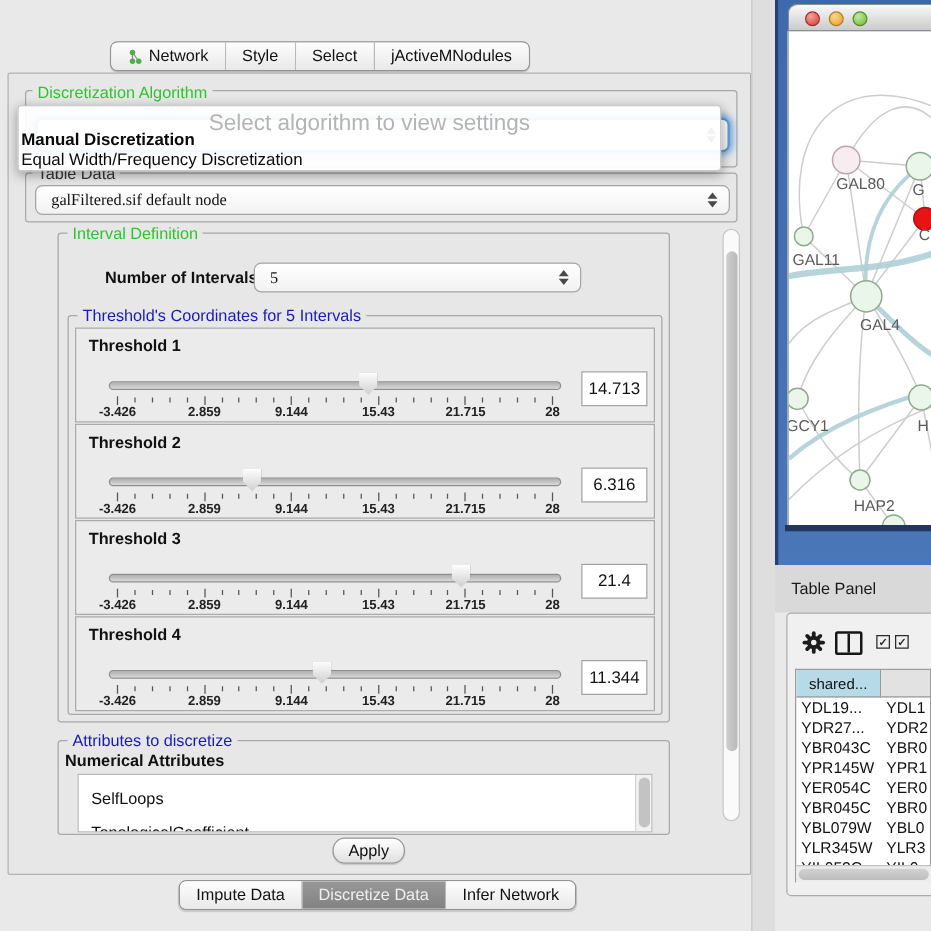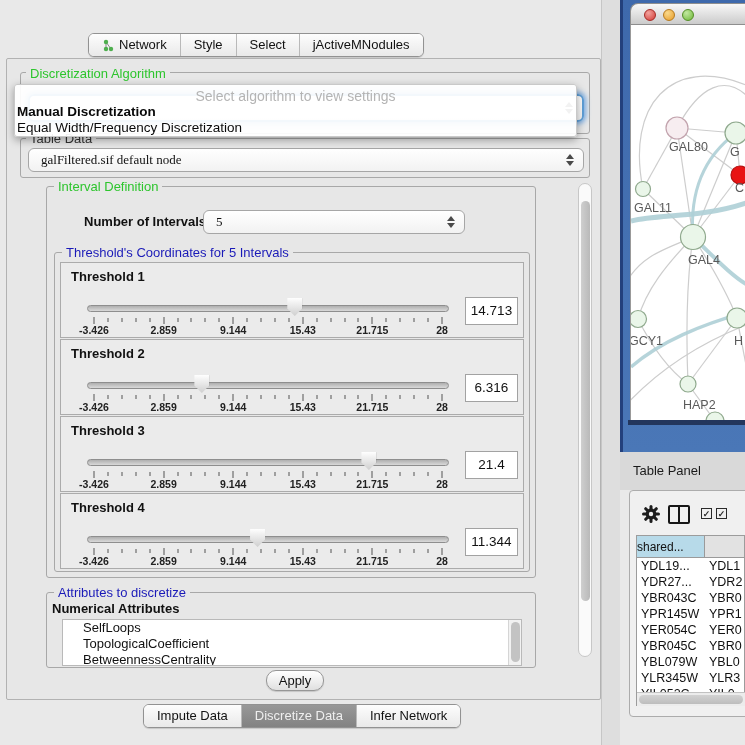--- a/index.html
+++ b/index.html
@@ -31,21 +31,21 @@
 
   .combo { position:absolute; background:linear-gradient(#FFFFFF,#F2F2F2); border:1px solid #A6A6A6; border-radius:6px; font-size:13px; color:#111; }
   .combo .cv { position:absolute; left:12px; top:50%; transform:translateY(-50%); white-space:nowrap;font-family:Liberation Serif, serif; }
   .stepper { position:absolute; right:9px; top:50%; transform:translateY(-50%); width:8px; height:12px; }
   .stepper:before, .stepper:after { content:""; position:absolute; left:0; border-left:4px solid transparent; border-right:4px solid transparent; }
   .stepper:before { top:0; border-bottom:5px solid #4a4a4a; }
   .stepper:after { bottom:0; border-top:5px solid #4a4a4a; }
   .focus-ring { border:2px solid #5E9ED6 !important; box-shadow:0 0 5px 2px rgba(100,160,225,.85); }
 
   .popup { left:14px; top:84px; width:563px; height:53px; background:rgba(255,255,255,.93); border:1px solid #C9C9C9; border-radius:3px; box-shadow:0 3px 9px rgba(0,0,0,.35); z-index:60; }
-  .popup .hint { position:absolute; left:0; right:0; top:3px; text-align:center; font-size:14px; color:#B4B4B4; }
+  .popup .hint { position:absolute; left:0; right:0; top:3px; text-align:center; font-size:18px; color:#B4B4B4; }
   .popup .opt { position:absolute; left:2px; right:2px; height:16px; font-size:13.5px; color:#0a0a0a; line-height:16px; }
   .popup .opt.b { font-weight:bold; }
 
   
   .vsb { background:#FAFAFA; border:1px solid #C7C7C7; border-radius:7px; }
   .vsb .thumb { position:absolute; left:2px; width:9px; background:linear-gradient(90deg,#CFCFCF,#B9B9B9); border-radius:5px; }
   .hsb-track { background:#ECECEC; border-top:1px solid #C2C2C2; }
   .hsb-thumb { position:absolute; background:linear-gradient(#D2D2D2,#BDBDBD); border-radius:5px; }
 
   
@@ -56,21 +56,21 @@
   .ticks { position:absolute; left:33px; top:53px; width:348px; height:8px; }
   .tick { position:absolute; top:1px; width:1px; background:#555; transform:translateX(-50%); }
   .tick.minor { height:4px; top:2px; }
   .tick.major { height:7px; }
   .tick-labels { position:absolute; left:33px; top:61px; width:348px; height:11px; }
   .tick-lab { position:absolute; transform:translateX(-50%); font-size:10.5px; font-weight:bold; color:#222; white-space:nowrap; }
   .thr-value { position:absolute; left:404px; top:34px; width:53px; height:28px; background:#fff; border:1px solid #A2A2A2; font-size:13.5px; color:#111; text-align:center; line-height:26px; }
 
   
   .attr-list { position:absolute; left:62px; top:619px; width:460px; height:47px; background:#fff; border:1px solid #B9B9B9; overflow:hidden; }
-  .attr-item { height:16px; line-height:16px; font-size:13px; color:#111; padding-left:20px; }
+  .attr-item { height:16px; line-height:16px; font-size:13px; color:#111; padding-left:10px;margin-top:11px; }
   .attr-sb { position:absolute; right:0; top:0; width:13px; height:45px; background:#F2F2F2; border-left:1px solid #D5D5D5; }
   .attr-sb .thumb { position:absolute; left:2px; top:2px; width:9px; height:40px; background:#C3C3C3; border-radius:5px; }
 
   .apply-btn { position:absolute; left:266px; top:670px; width:58px; height:21px; border:1px solid #969696; border-radius:10px; background:linear-gradient(#FFFFFF,#E0E0E0); font-size:13px; color:#111; text-align:center; line-height:19px; box-shadow:0 1px 1px rgba(0,0,0,.15); }
 
   
   .desktop { left:620px; top:0; width:125px; height:452px; background:linear-gradient(#3E69AC,#4A77B7); border-left:3px solid #23407C; }
   .net-shadow { left:628px; top:420px; width:117px; height:5px; background:#1C2C4E; opacity:.85; }
   .net-win { left:630px; top:3px; width:115px; height:417px; }
   .net-titlebar { position:absolute; left:0; top:0; width:115px; height:22px; background:linear-gradient(#F8F8F8,#CBCBCB); border:1px solid #8E8E8E; border-radius:8px 0 0 0; border-right:none; }
@@ -83,21 +83,21 @@
   .tp-header { left:620px; top:452px; width:125px; height:38px; background:#D9D9D9; }
   .tp-header .t { position:absolute; left:13px; top:11px; font-size:13px; color:#1A1A1A; }
   .tp-panel { left:629px; top:490px; width:122px; height:227px; background:#F0F0F0; border:1px solid #ACACAC; border-radius:4px; }
 
   .split-icon { position:absolute; left:668px; top:505px; width:22px; height:19px; border:2px solid #161616; border-radius:2px; }
   .split-icon:before { content:""; position:absolute; left:50%; top:0; bottom:0; width:2px; background:#161616; transform:translateX(-50%); }
   .chk { position:absolute; top:508px; width:11px; height:11px; border:1.5px solid #2A2A2A; font-size:9px; line-height:10px; text-align:center; color:#2A2A2A; font-weight:bold; }
 
   .table-wrap { left:636px; top:535px; width:109px; height:171px; background:#fff; border:1px solid #9C9C9C; border-bottom:none; overflow:hidden; }
   .th-row { position:absolute; left:0; top:0; width:140px; height:22px; }
-  .th-cell { position:absolute; top:0; height:22px; font-size:12px; color:#111; line-height:22px; border-right:1px solid #9A9A9A; border-bottom:1px solid #9A9A9A; }
+  .th-cell { position:absolute; top:0; height:22px; font-size:12px; color:#111; text-align:center; line-height:22px; border-right:1px solid #9A9A9A; border-bottom:1px solid #9A9A9A; }
   .th-c1 { left:0; width:68px; background:#B7DAE9; }
   .th-c2 { left:68px; width:72px; background:#E2E2E2; text-align:right; padding-right:7px; }
   .t-rows { position:absolute; left:0; top:22px; width:140px; height:135px; overflow:hidden; }
   .t-row { position:relative; height:16px; }
   .t-c { position:absolute; top:0; height:16px; font-size:12.5px; color:#111; line-height:16px; white-space:nowrap; }
   .t-c1 { left:4px; width:63px; }
   .t-c2 { left:72px; }
   .tp-hsb { left:637px; top:692px; width:108px; height:14px; }
 
   svg text { font-family:"Liberation Sans", sans-serif; }

